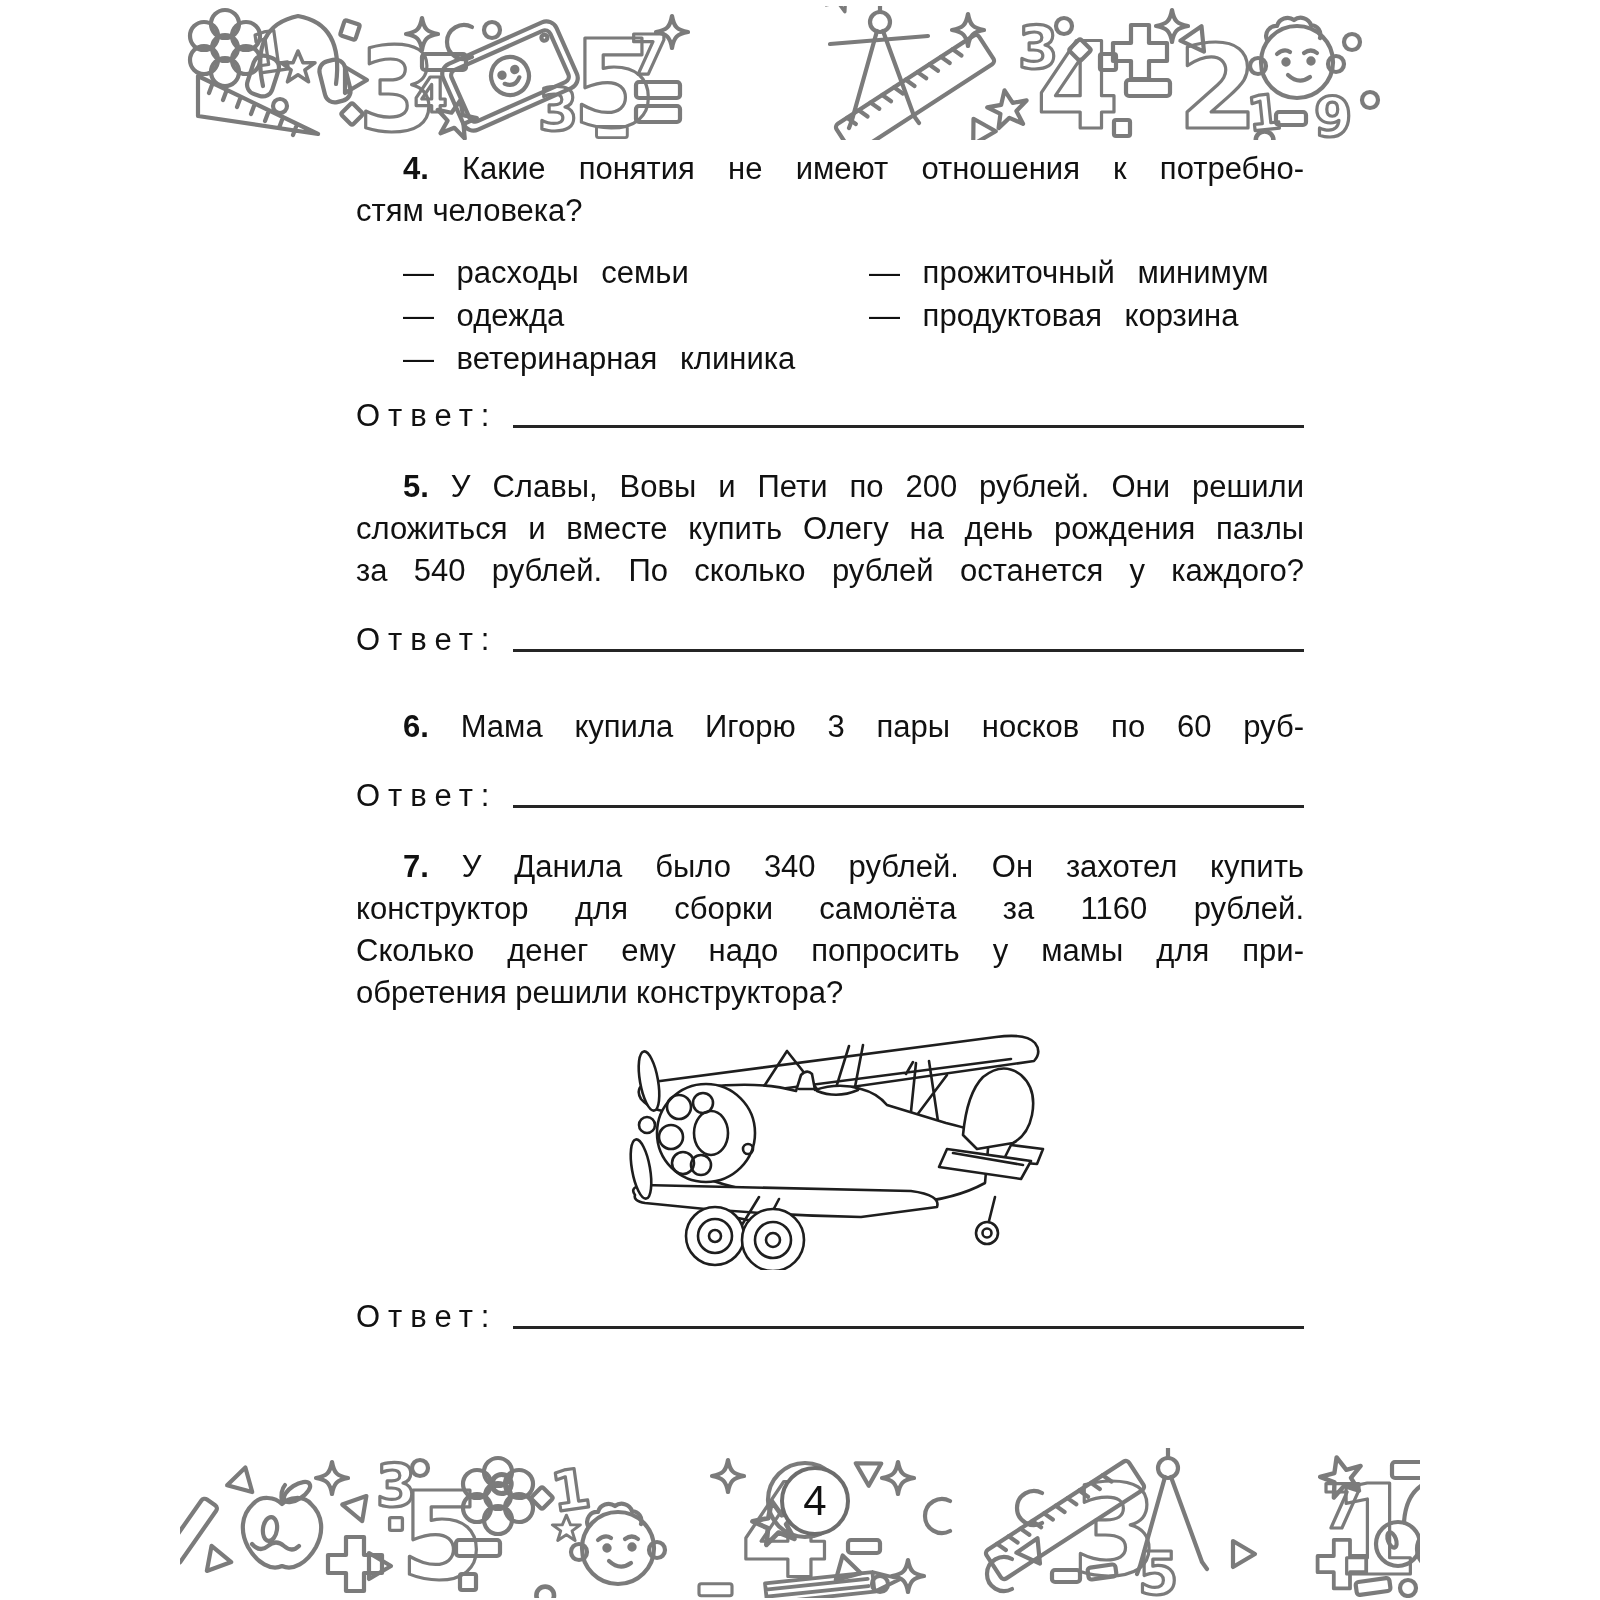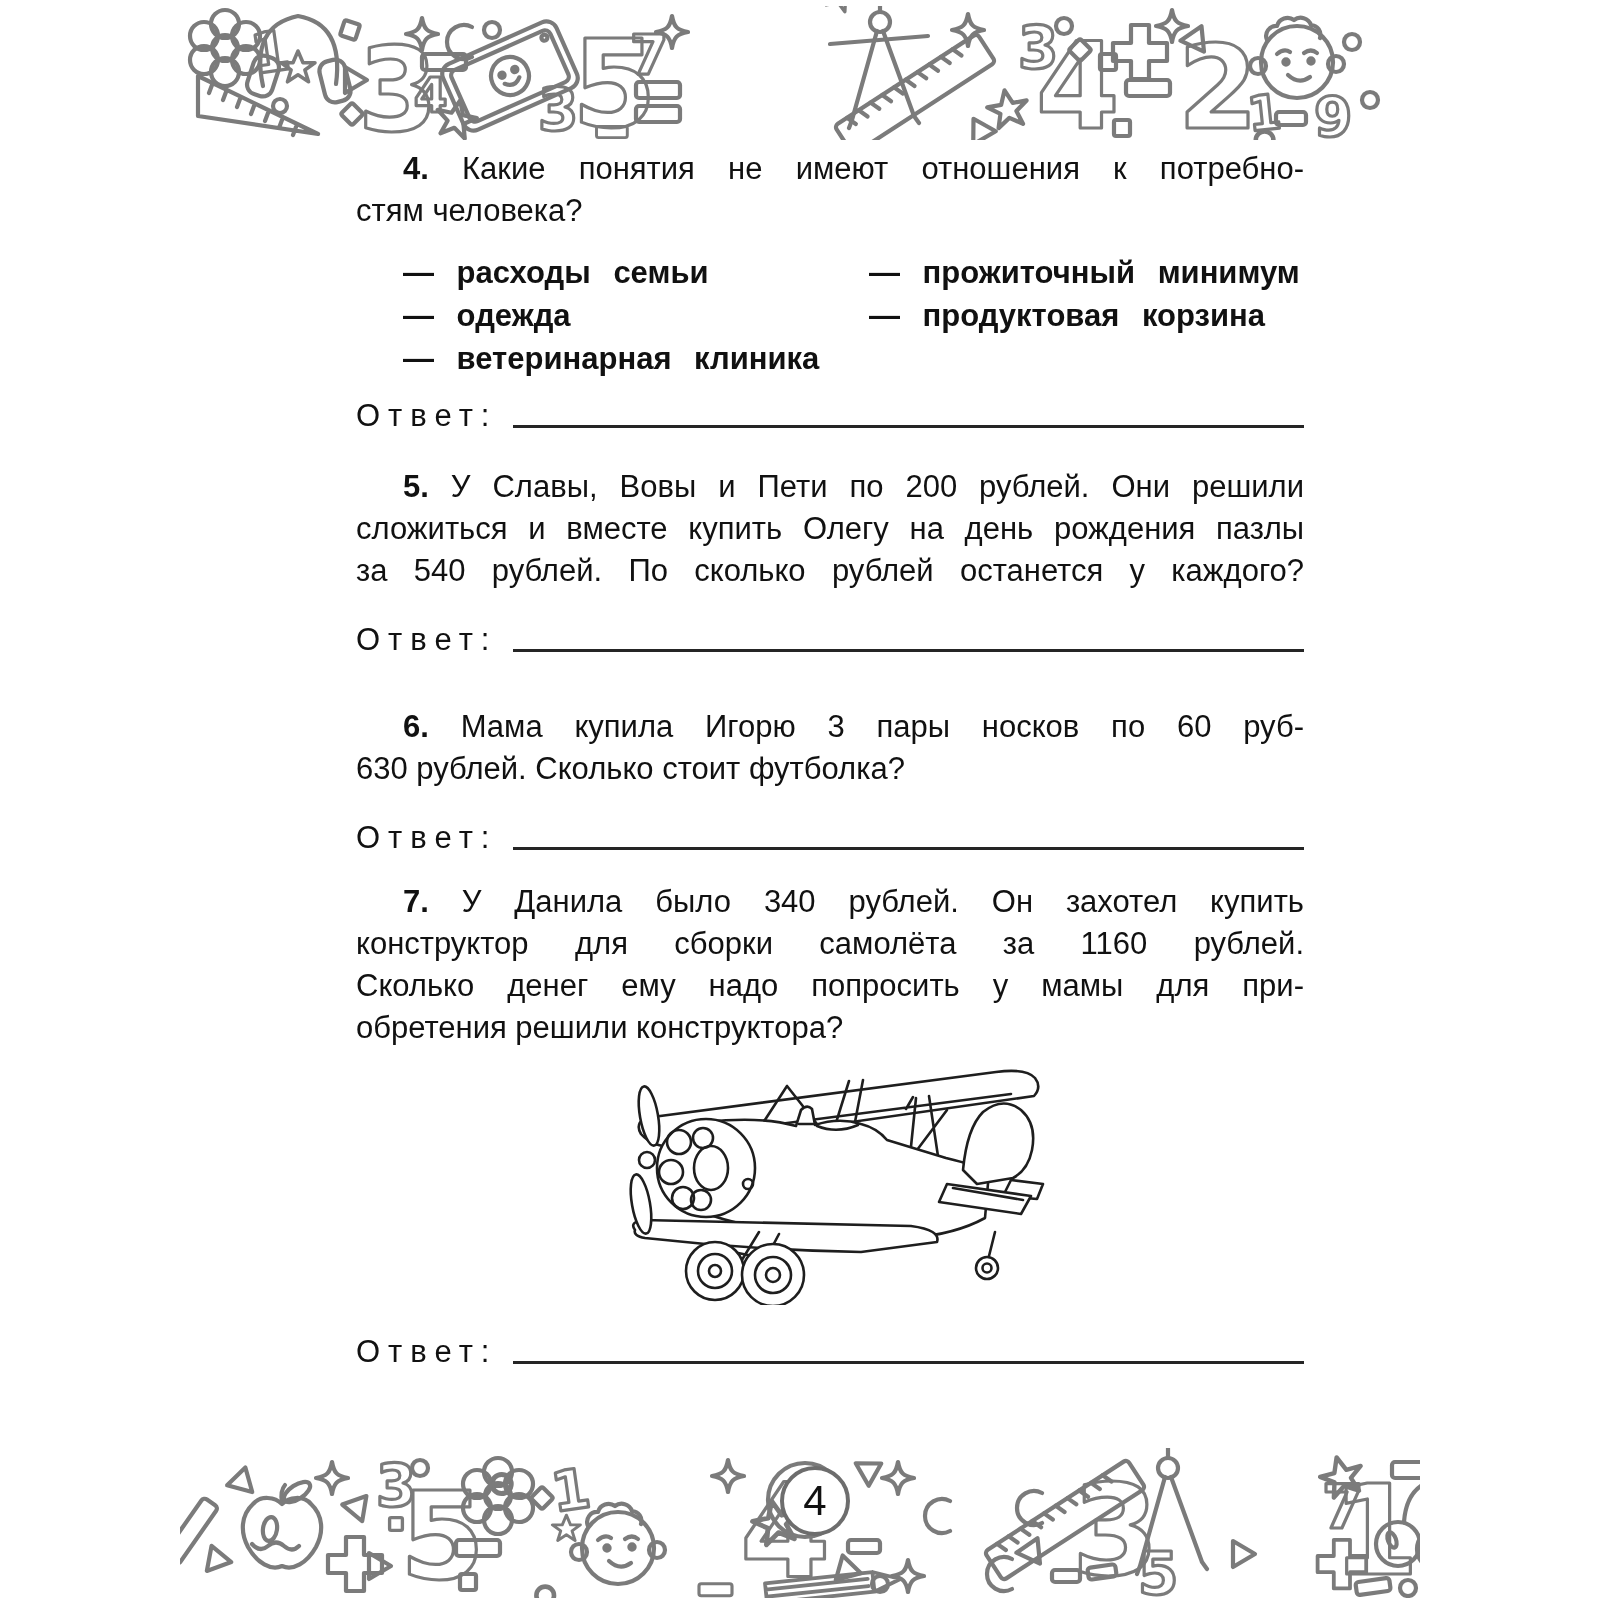--- a/index.html
+++ b/index.html
@@ -11,29 +11,29 @@
   .band-bottom{top:1448px;height:150px;}
   .doodle-band svg{width:100%;height:100%;}
 
   .content{position:absolute;left:356px;top:148px;width:948px;font-size:31px;line-height:42px;}
   .line{text-align:justify;text-align-last:justify;white-space:normal;}
   .line.short{text-align-last:left;}
   .line.first{text-indent:47px;}
   .num{font-weight:bold;}
 
   .options{margin-top:19px;}
-  .opt-row{display:flex;line-height:43px;font-weight:bold;}
+  .opt-row{display:flex;line-height:43px;}
   .opt-left{width:513px;flex:none;padding-left:47px;box-sizing:border-box;word-spacing:14px;}
   .opt-right{flex:1;word-spacing:14px;}
 
   .answer{display:flex;align-items:flex-start;height:42px;}
   .answer-label{letter-spacing:8px;flex:none;line-height:42px;}
   .answer-line{flex:1;border-bottom:3px solid #252525;margin-left:16px;margin-bottom:7px;height:30px;}
   .mt15{margin-top:15px;}  .mt27{margin-top:27px;}
-  .p5{margin-top:29px;}    .p6{margin-top:45px;}   .p7{margin-top:22px;}
+  .p5{margin-top:29px;}    .p6{margin-top:45px;}   .p7{margin-top:29px;}
 
   .plane-wrap{margin-left:255px;margin-top:4px;width:440px;height:252px;}
   .plane-wrap svg{width:440px;height:252px;}
 
   .page-badge{position:absolute;left:780px;top:1466px;width:70px;height:70px;border:4px solid #6d6d6d;
       border-radius:50%;box-sizing:border-box;background:#fff;display:flex;align-items:center;justify-content:center;
       font-size:42px;color:#111;z-index:5;}
 
   .dg{font-family:"DejaVu Sans",sans-serif;font-weight:bold;fill:none;stroke:#7b7b7b;stroke-width:3.2px;}
   .s48{font-size:48px;} .s55{font-size:55px;} .s58{font-size:58px;} .s60{font-size:60px;}
@@ -204,21 +204,20 @@
       <div class="line">сложиться и вместе купить Олегу на день рождения пазлы</div>
       <div class="line">за 540 рублей. По сколько рублей останется у каждого?</div>
     </div>
     <div class="answer mt27">
       <span class="answer-label">Ответ:</span>
       <span class="answer-line"></span>
     </div>
 
     <div class="para p6">
       <div class="line first"><b class="num">6.</b> <span>Мама купила Игорю 3 пары носков по 60 руб-</span></div>
-      <div class="line short">630 рублей. Сколько стоит футболка?</div>
     </div>
     <div class="answer mt27">
       <span class="answer-label">Ответ:</span>
       <span class="answer-line"></span>
     </div>
 
     <div class="para p7">
       <div class="line first"><b class="num">7.</b> <span>У Данила было 340 рублей. Он захотел купить</span></div>
       <div class="line">конструктор для сборки самолёта за 1160 рублей.</div>
       <div class="line">Сколько денег ему надо попросить у мамы для при-</div>

